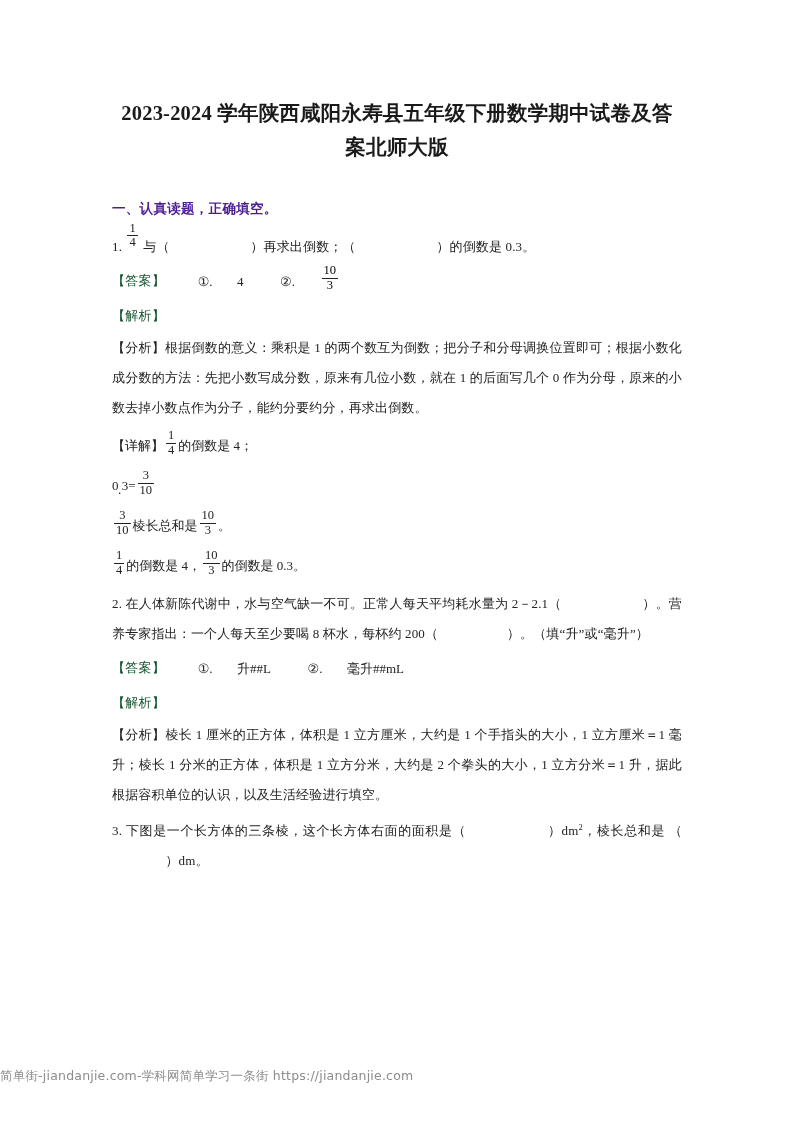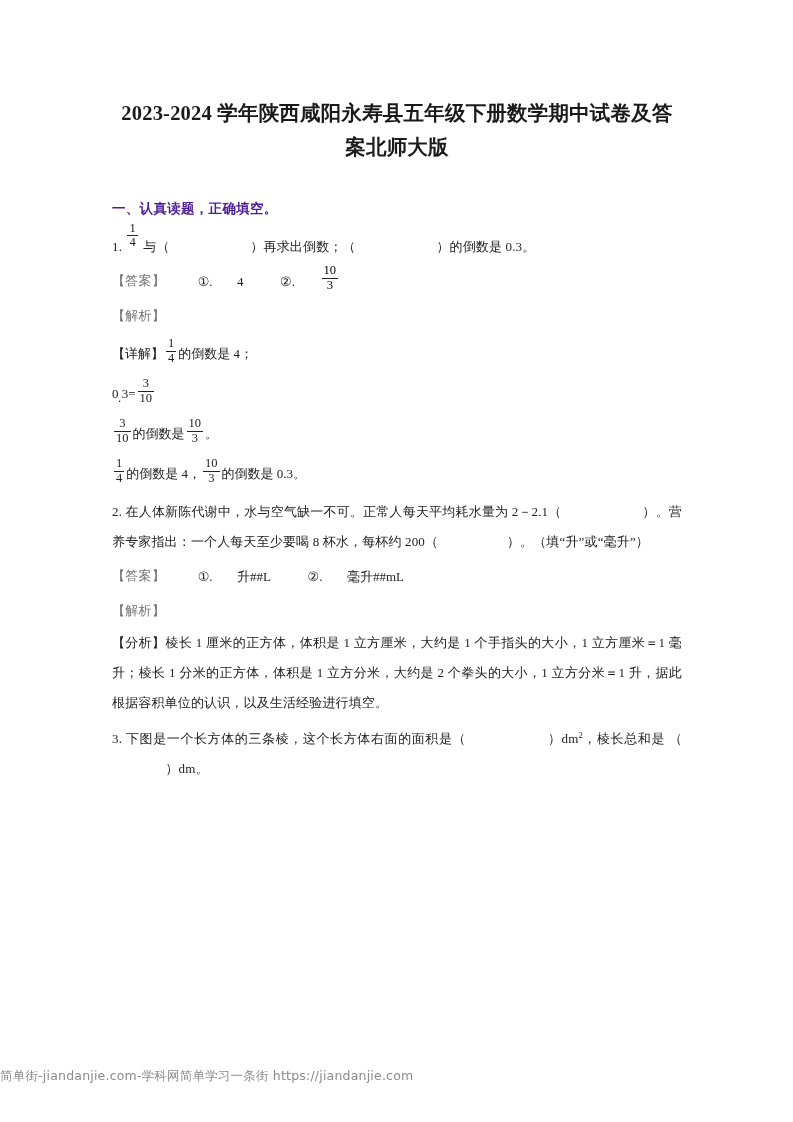--- a/index.html
+++ b/index.html
@@ -63,21 +63,21 @@
   }
   .q-line {
     margin-top: 6px;
   }
   .para {
     margin-top: 2px;
   }
 
   
   .tag {
-    color: #737373;
+    color: #14532d;
     font-size: 13px;
     letter-spacing: 0.3px;
   }
   .tag-line {
     font-size: 13px;
     line-height: 30px;
     margin-top: 4px;
   }
   .ans-item {
     display: inline-block;
@@ -188,40 +188,43 @@
       <span class="frac">
         <span class="num">10</span>
         <span class="den">3</span>
       </span>
     </div>
 
     <div class="tag-line">
       <span class="tag">【解析】</span>
     </div>
 
+    <div class="para">
+      <span>【分析】</span><span>根据倒数的意义：乘积是 1 的两个数互为倒数；把分子和分母调换位置即可；根据小数化成分数的方法：先把小数写成分数，原来有几位小数，就在 1 的后面写几个 0 作为分母，原来的小数去掉小数点作为分子，能约分要约分，再求出倒数。</span>
+    </div>
 
     <div class="eqline">
       <span>【详解】</span><span class="frac">
         <span class="num">1</span>
         <span class="den">4</span>
       </span><span>的倒数是 4；</span>
     </div>
 
     <div class="eqline">
       <span>0</span><span class="dec-point">.</span><span>3</span><span>=</span><span class="frac">
         <span class="num">3</span>
         <span class="den">10</span>
       </span>
     </div>
 
     <div class="eqline">
       <span class="frac">
         <span class="num">3</span>
         <span class="den">10</span>
-      </span><span>的倒数是</span><span class="frac">
+      </span><span>棱长总和是</span><span class="frac">
         <span class="num">10</span>
         <span class="den">3</span>
       </span><span>。</span>
     </div>
 
     <div class="eqline">
       <span class="frac">
         <span class="num">1</span>
         <span class="den">4</span>
       </span><span>的倒数是 4，</span><span class="frac">

